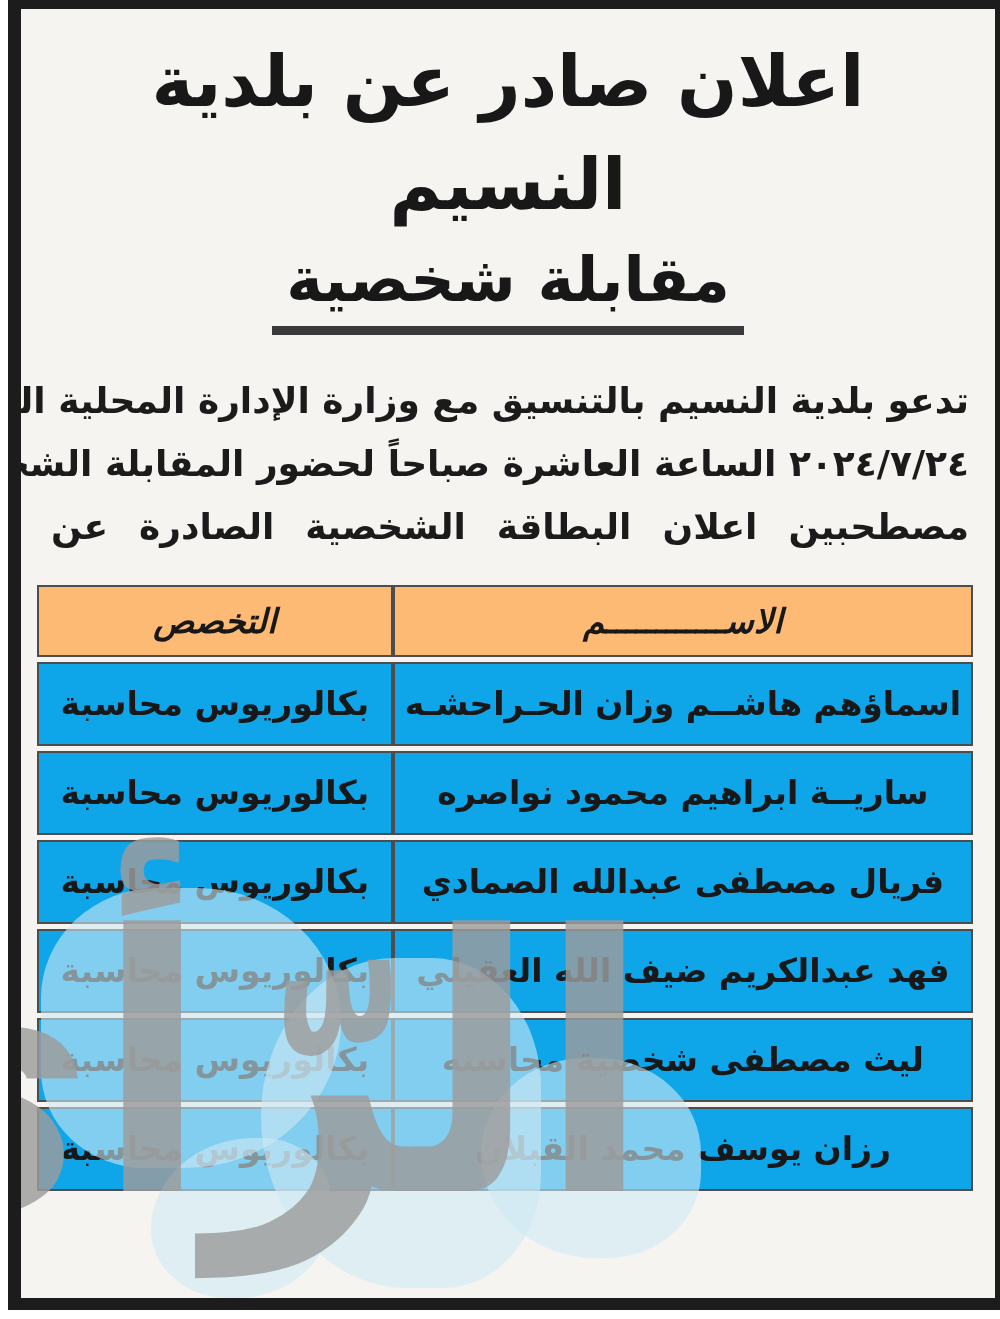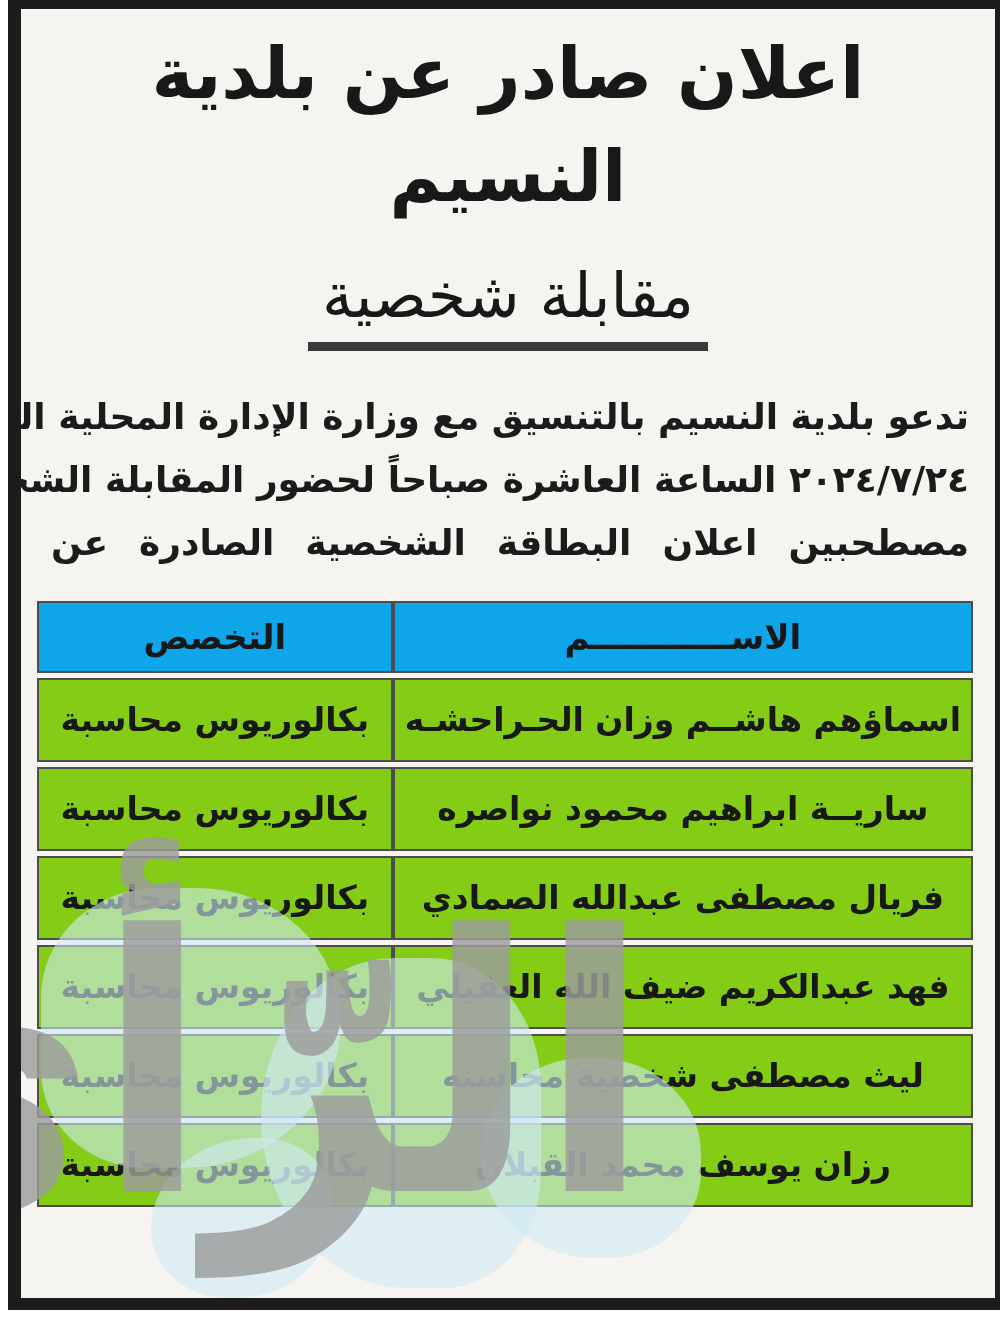--- a/index.html
+++ b/index.html
@@ -11,32 +11,31 @@
     height:1310px;
     margin:0;
     background:#f6f4f0;
     border-style:solid;
     border-color:#1c1c1c;
     border-width:9px 5px 12px 13px;
     overflow:hidden;
     direction:rtl;
   }
   
-  .title-wrap{ text-align:center; padding-top:14px; color:#181818;}
+  .title-wrap{ text-align:center; padding-top:22px; color:#181818;}
   .title-line1{
     font-size:71px; font-weight:bold; line-height:1.45;
     letter-spacing:-1px;
   }
   .title-line2{ margin-top:6px; }
   .title-line2 span{
     display:inline-block;
-    font-size:62px; font-weight:normal;
+    font-size:62px; font-weight:bold;
     padding:0 14px 10px 14px;
     border-bottom:9px solid #3a3a3a;
-    margin-top:24px;
   }
   
   .body-par{
     margin:34px 26px 0 30px;
     color:#1b1b1b;
   }
   .body-line{
     font-size:36px; font-weight:bold;
     line-height:63px;
     text-align:justify;
@@ -46,27 +45,27 @@
   
   table.cands{
     width:936px;
     margin:22px 22px 0 24px;
     border-collapse:separate;
     border-spacing:0 5px;
     direction:rtl;
   }
   table.cands th, table.cands td{
     border:2px solid #4d4d4d;
-    background:#84cc16;
+    background:#0ea5e9;
     color:#181818;
     font-weight:bold;
     text-align:center;
     vertical-align:middle;
   }
-  table.cands th{ font-size:34px; height:66px; background:#0ea5e9;}
+  table.cands th{ font-size:34px; height:66px; background:#fdba74;font-style:italic;}
   table.cands td{ font-size:33px; height:78px; }
   td.name-cell{ width:62%; }
   td.spec-cell{ width:38%; }
   
   .watermark{
     position:absolute;
     left:-10px; bottom:-40px;
     width:640px; height:420px;
     pointer-events:none;
     z-index:5;

